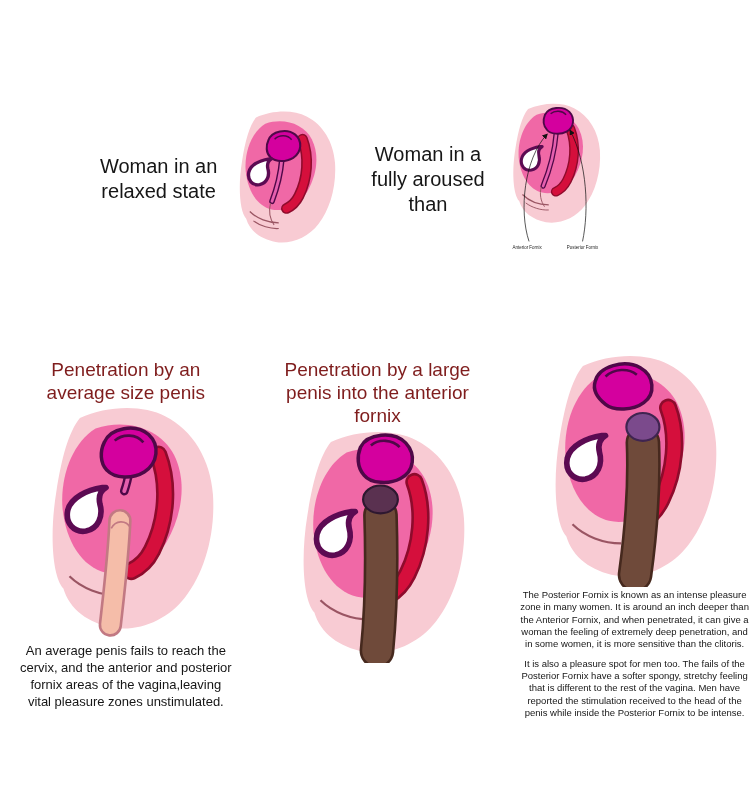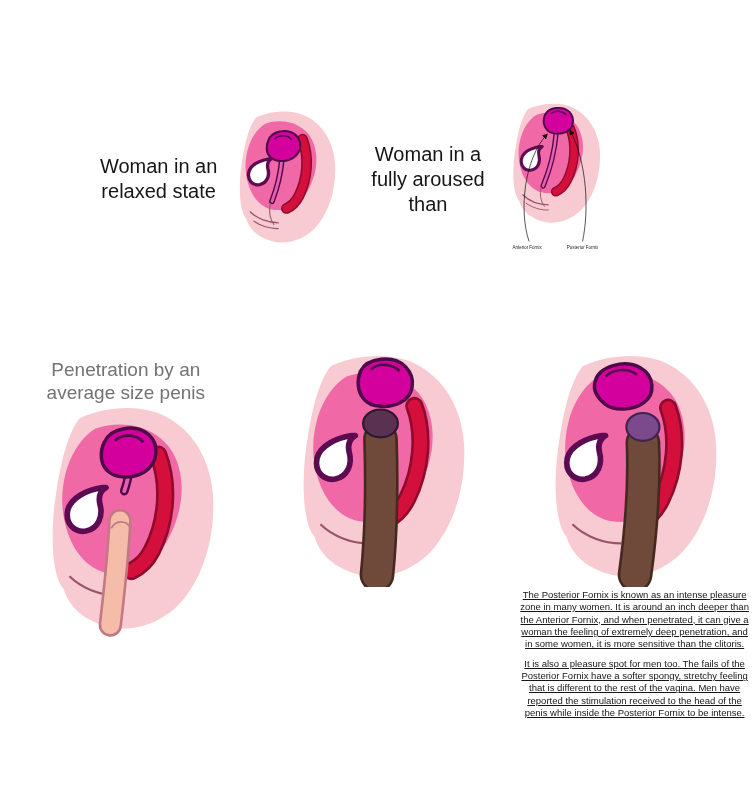--- a/index.html
+++ b/index.html
@@ -2,24 +2,24 @@
 <html><head>
 <meta charset="utf-8">
 <style>
   html,body{margin:0;padding:0;background:#fff;}
   .page{width:755px;height:800px;background:#fff;font-family:"Liberation Sans",sans-serif;overflow:hidden;position:relative;}
   .top-row{display:flex;justify-content:center;gap:14px;padding-right:55px;padding-top:6px;height:352px;box-sizing:border-box;}
   .panel-top{width:250px;display:flex;flex-direction:row;align-items:center;}
   .title-top{font-size:20px;line-height:1.25;text-align:center;color:#161616;max-width:170px;margin:2px 0 2px 0;}
   .bottom-row{display:flex;width:755px;}
   .panel-bottom{width:33.33%;display:flex;flex-direction:column;align-items:center;}
-  .title-bottom{font-size:19px;line-height:1.22;text-align:center;color:#737373;max-width:195px;margin:6px 0 0 0;}
+  .title-bottom{font-size:19px;line-height:1.22;text-align:center;color:#7f1d1d;max-width:195px;margin:6px 0 0 0;}
   .caption{font-size:13px;line-height:1.3;text-align:center;color:#161616;max-width:215px;margin-top:4px;}
   .caption-small{font-size:9.5px;line-height:1.3;text-align:center;color:#161616;max-width:246px;margin-top:2px;}
-  .caption-small p{margin:0 0 7px 11px;text-decoration:underline;}
+  .caption-small p{margin:0 0 7px 11px;}
   svg{display:block;}
 </style>
 </head>
 <body>
 
 <div class="page">
 
   <div class="top-row">
 
     <div class="panel-top">
@@ -80,23 +80,25 @@
         <path d="M152 58 C165 92 162 134 145 168 C139 180 130 188 121 192" stroke="#d50f3c" stroke-width="15" fill="none" stroke-linecap="round"></path>
         <path d="M118 80 C117 88 115 94 113 100" stroke="#4f0848" stroke-width="10" fill="none" stroke-linecap="round"></path>
         <path d="M118 80 C117 88 115 94 113 100" stroke="#e55fae" stroke-width="4.5" fill="none" stroke-linecap="round"></path>
         <path d="M97 254 C101 218 106 178 108 134" stroke="#c27983" stroke-width="27" fill="none" stroke-linecap="round"></path>
         <path d="M97 254 C101 218 106 178 108 134" stroke="#f5bda9" stroke-width="21" fill="none" stroke-linecap="round"></path>
         <path d="M98 143 C103 133 115 133 120 142" stroke="#c27983" stroke-width="2" fill="none"></path>
         <path d="M90 44 C97 27 126 22 141 35 C154 47 152 68 136 78 C123 86 102 86 93 76 C85 68 85 54 90 44 Z" fill="#d4009e" stroke="#4f0848" stroke-width="4"></path>
         <path d="M102 42 C111 34 127 34 135 44" stroke="#4f0848" stroke-width="3" fill="none"></path>
         <path d="M88 96 C70 99 52 107 48 122 C45 137 55 148 69 146 C83 143 89 129 85 115 C83 106 85 100 92 96 Z" fill="#ffffff" stroke="#5c0a52" stroke-width="6.5" stroke-linejoin="round"></path>
       </svg>
+      <div class="caption">An average penis fails to reach the cervix, and the anterior and posterior fornix areas of the vagina,leaving vital pleasure zones unstimulated.</div>
     </div>
 
     <div class="panel-bottom">
+      <div class="title-bottom">Penetration by a large penis into the anterior fornix</div>
       <svg width="200" height="235" viewBox="0 0 230 270">
         <path d="M62 16 C92 2 134 0 160 14 C192 30 212 64 215 104 C218 150 205 194 183 222 C163 248 130 262 100 257 C72 252 50 236 43 212 C30 198 27 148 35 100 C41 62 49 32 62 16 Z" fill="#f8cbd3"></path>
         <path d="M80 28 C116 16 154 28 170 58 C186 90 179 128 162 158 C147 184 118 200 92 194 C64 187 46 158 42 120 C39 82 54 44 80 28 Z" fill="#f068a6"></path>
         <path d="M50 198 C64 212 86 220 106 220" stroke="#9a5563" stroke-width="2.5" fill="none"></path>
         <path d="M158 62 C170 94 166 136 150 168 C144 180 136 188 128 192" stroke="#8e0b2c" stroke-width="21" fill="none" stroke-linecap="round"></path>
         <path d="M158 62 C170 94 166 136 150 168 C144 180 136 188 128 192" stroke="#d50f3c" stroke-width="15" fill="none" stroke-linecap="round"></path>
         <path d="M115 256 C119 216 121 162 119 100" stroke="#46291e" stroke-width="40" fill="none" stroke-linecap="round"></path>
         <path d="M115 256 C119 216 121 162 119 100" stroke="#6f4a3a" stroke-width="34" fill="none" stroke-linecap="round"></path>
         <ellipse cx="119" cy="82" rx="20" ry="16" fill="#5a3150" stroke="#2e1830" stroke-width="2.5"></ellipse>
         <path d="M96 22 C104 6 134 3 148 17 C160 30 158 50 142 58 C129 65 108 64 100 54 C92 45 92 32 96 22 Z" fill="#d4009e" stroke="#4f0848" stroke-width="4"></path>

